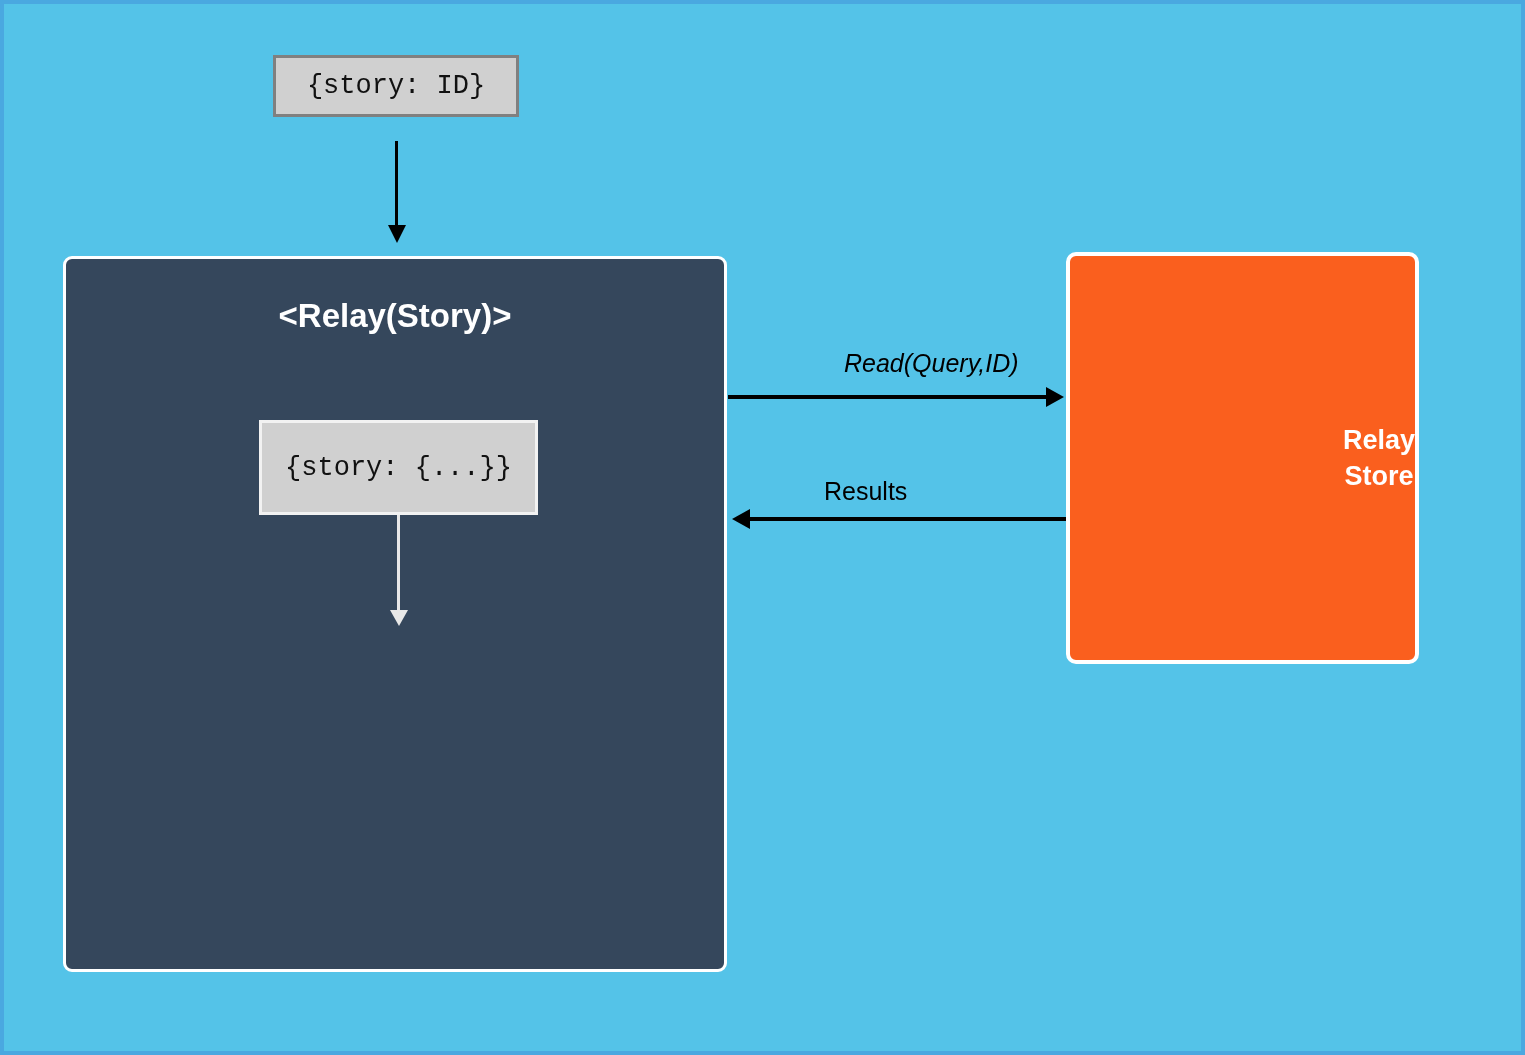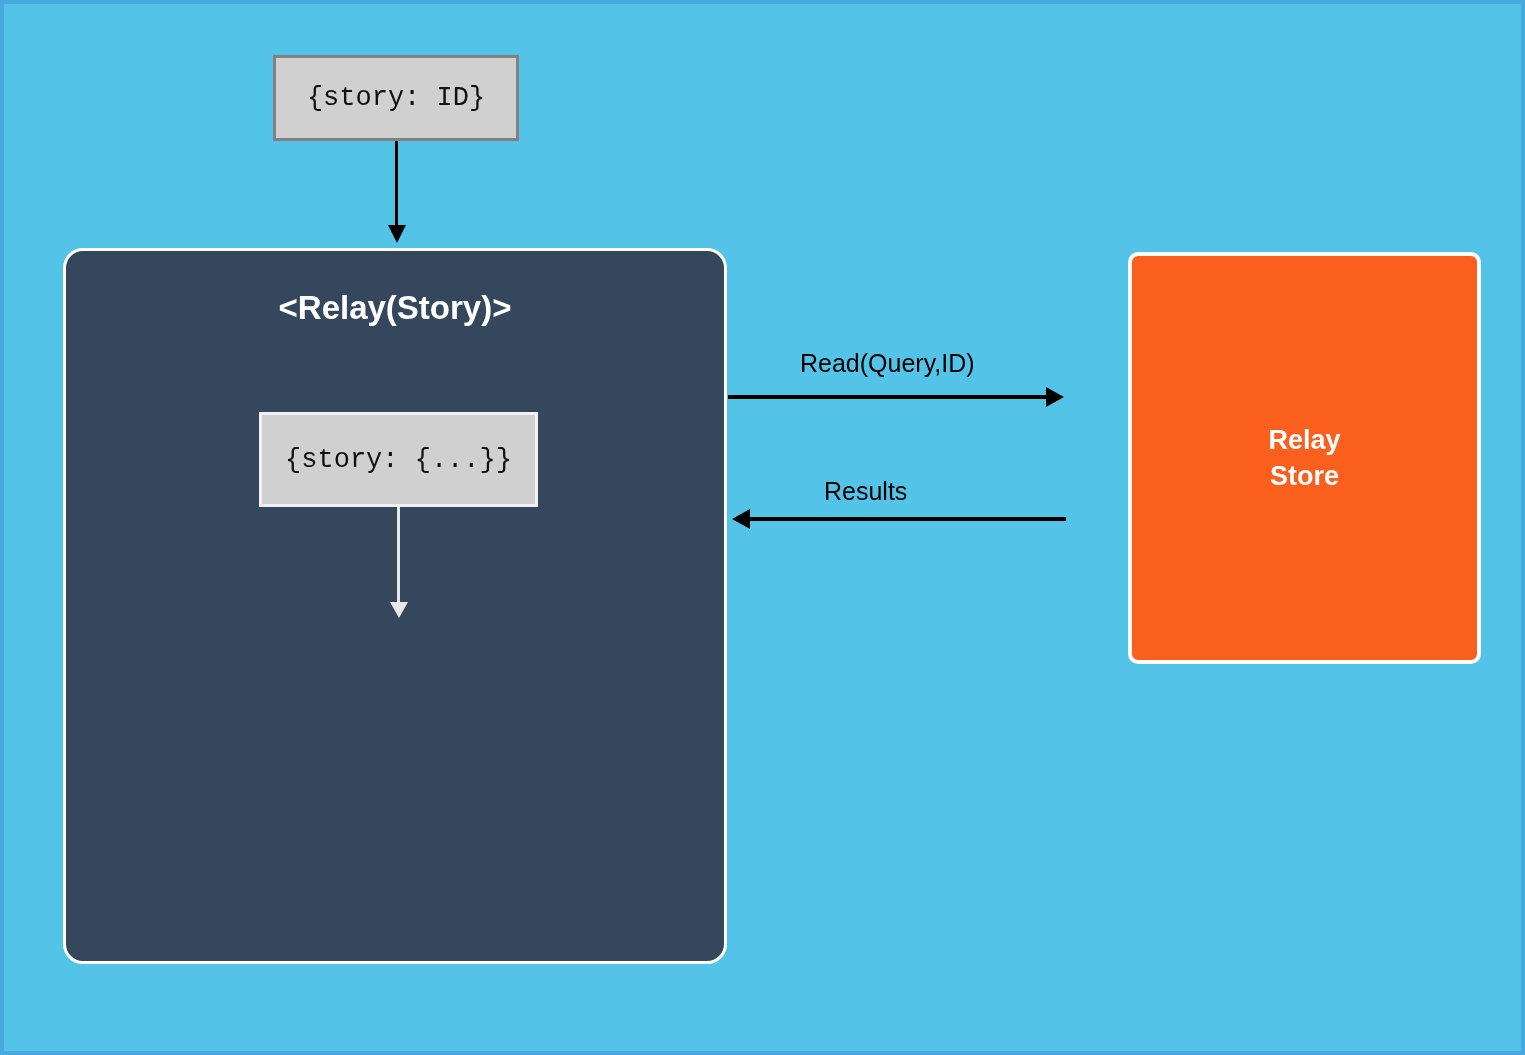--- a/index.html
+++ b/index.html
@@ -146,50 +146,50 @@
     color: #000000;
     font-size: 25px;
     white-space: nowrap;
   }
 </style>
 </head>
 <body>
 
 <div id="canvas">
 
-  <div class="box gray-box" style="left:269px; top:51px; width:246px; height:86px;">
+  <div class="box gray-box" style="left:269px; top:51px; width:246px; height:62px;">
     <span>{story: ID}</span>
   </div>
 
   <div class="arrow-v" style="left:391px; top:137px; height:88px;">
     <div class="shaft" style="background:#000000;"></div>
     <div class="head" style="border-top:18px solid #000000;"></div>
   </div>
 
-  <div class="box panel-dark" style="left:59px; top:244px; width:664px; height:716px;border-radius:20px;">
+  <div class="box panel-dark" style="left:59px; top:252px; width:664px; height:716px;">
 
     <div class="panel-title">&lt;Relay(Story)&gt;</div>
 
     <div class="box gray-box-inner" style="left:193px; top:161px; width:279px; height:95px;">
       <span>{story: {...}}</span>
     </div>
 
     <div class="arrow-v" style="left:331px; top:256px; height:97px;">
       <div class="shaft" style="background:#e8e8e8;"></div>
       <div class="head" style="border-top:16px solid #e8e8e8;"></div>
     </div>
 
   </div>
 
-  <div class="box orange-box" style="left:1124px; top:248px; width:353px; height:412px;">
+  <div class="box orange-box" style="left:1062px; top:248px; width:353px; height:412px;justify-content:flex-end;">
     <span>Relay
 Store</span>
   </div>
 
-  <div class="edge-label" style="left:796px; top:345px;">Read(Query,ID)</div>
+  <div class="edge-label" style="left:840px; top:345px;font-style:italic;">Read(Query,ID)</div>
   <div class="arrow-h" style="left:724px; top:391px; width:320px;">
     <div class="shaft"></div>
     <div class="head-right"></div>
   </div>
 
   <div class="edge-label" style="left:820px; top:473px;">Results</div>
   <div class="arrow-h" style="left:744px; top:513px; width:318px;">
     <div class="shaft"></div>
     <div class="head-left"></div>
   </div>

